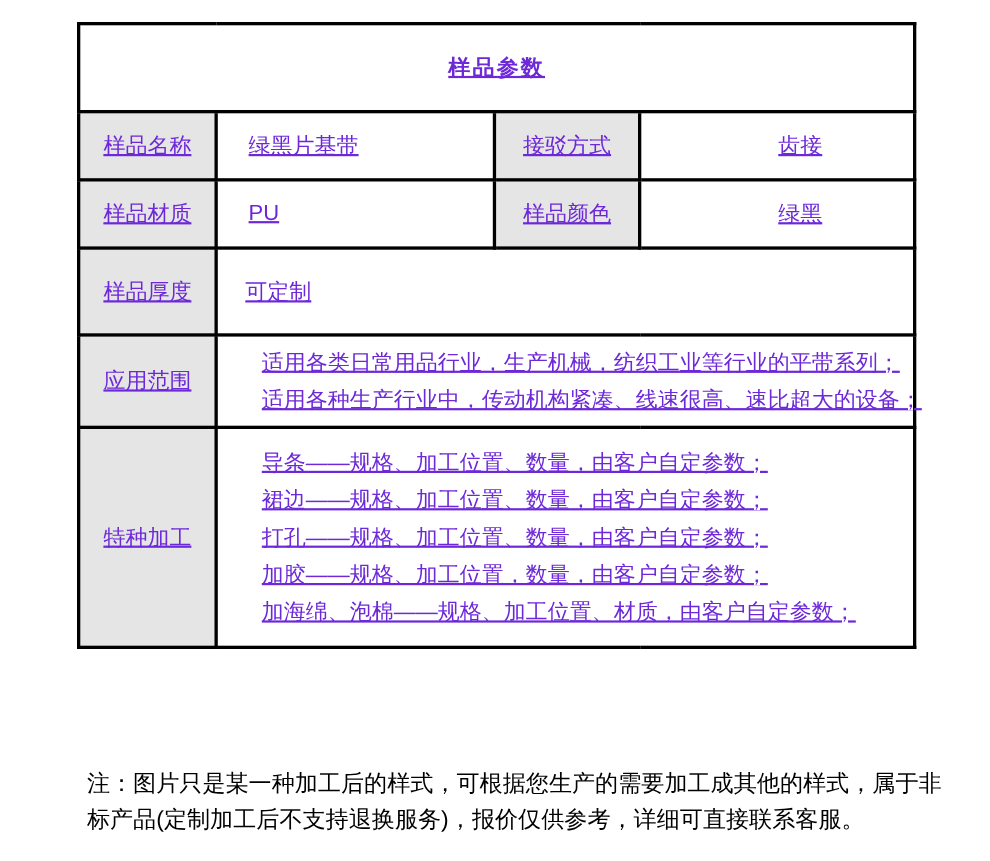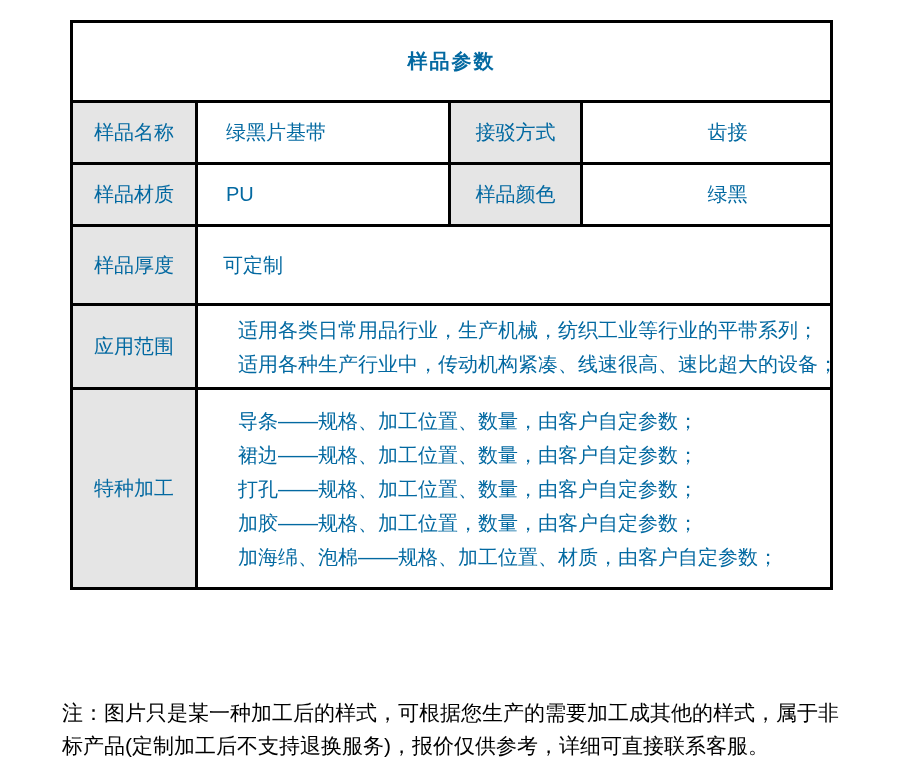--- a/index.html
+++ b/index.html
@@ -19,22 +19,23 @@
     position: absolute;
     left: 70px;
     top: 20px;
     width: 760px;
     border-collapse: collapse;
     table-layout: fixed;
   }
   table.spec td {
     border: 3px solid #000000;
     font-size: 20px;
-    color: #0369a1;
+    color: #6d28d9;
     vertical-align: middle;
+    text-decoration: underline;
   }
   td.title-cell {
     height: 80px;
     text-align: center;
     font-size: 36px;
     font-weight: 700;
     letter-spacing: 2px;
     background: #ffffff;
   }
   td.lbl {
@@ -54,21 +55,21 @@
   .lines div { line-height: 34px; white-space: nowrap; margin-left: 20px; }
   .footer-note {
     position: absolute;
     left: 62px;
     top: 696px;
     width: 800px;
     font-size: 21px;
     line-height: 33px;
     color: #000000;
   }
-  .footer-note div { white-space: nowrap; }
+  .footer-note div { white-space: nowrap; margin-left: 17px; }
 </style>
 </head>
 <body>
 
 <div class="page">
 
   <table class="spec">
     <colgroup>
       <col style="width:125px">
       <col style="width:253px">

